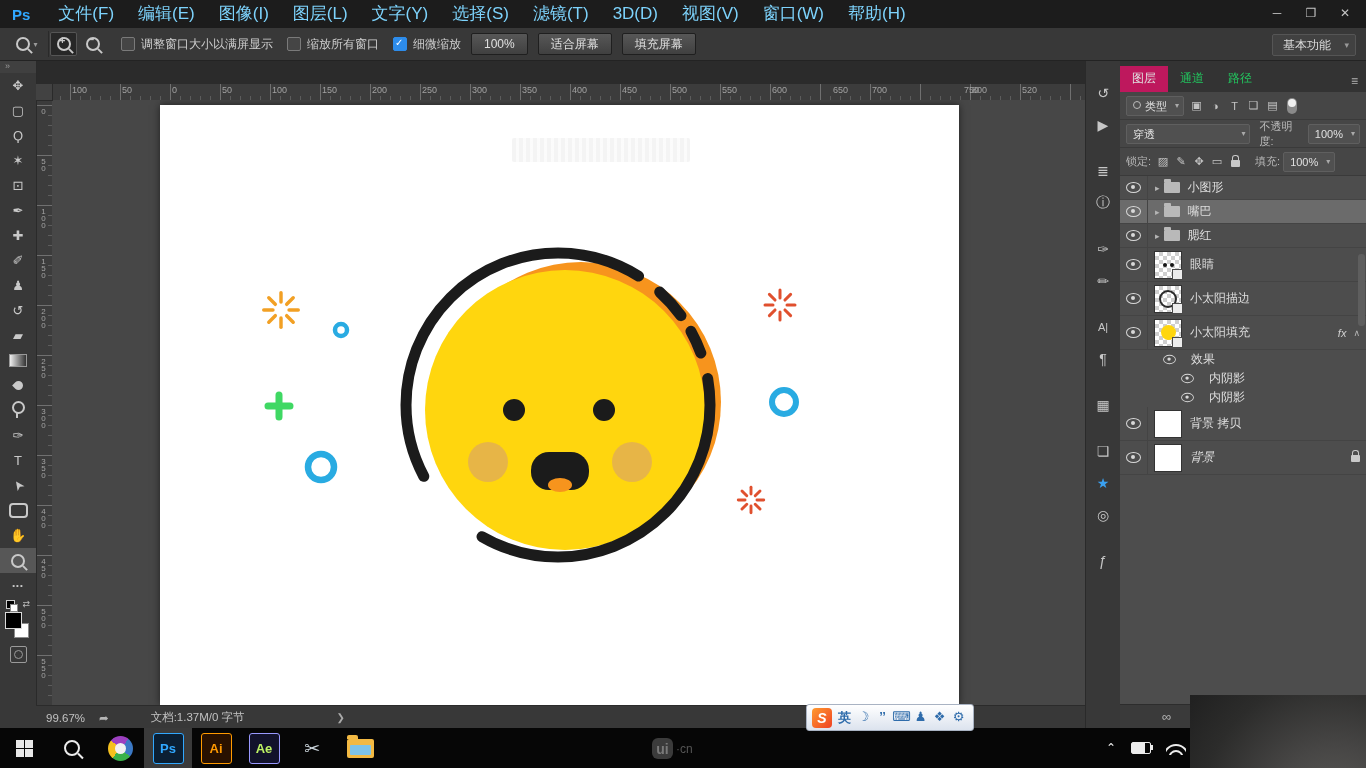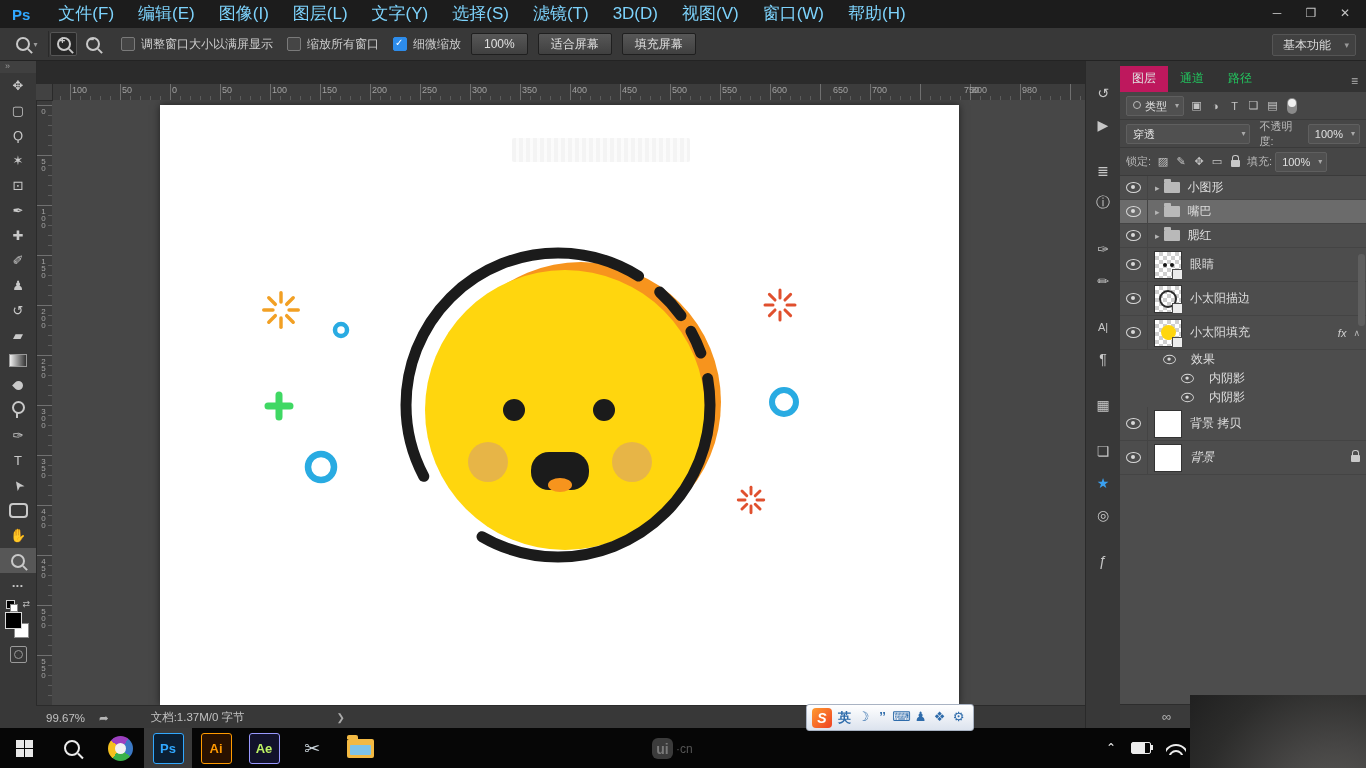--- a/index.html
+++ b/index.html
@@ -311,21 +311,21 @@
       <span style="left: 486px;">350</span>
       <span style="left: 536px;">400</span>
       <span style="left: 586px;">450</span>
       <span style="left: 636px;">500</span>
       <span style="left: 686px;">550</span>
       <span style="left: 736px;">600</span>
       <span style="left: 786px; margin-left: 11px;">650</span>
       <span style="left: 836px;">700</span>
       <span style="left: 928px;">750</span>
       <span style="left: 936px;">800</span>
-      <span style="left: 986px;">980</span>
+      <span style="left: 986px;">520</span>
     </div>
   <div class="ruler-corner"></div>
   <div class="v-ruler">
       <span style="top: 7px;">0</span>
       <span style="top: 57px;">50</span>
       <span style="top: 107px;">100</span>
       <span style="top: 157px;">150</span>
       <span style="top: 207px;">200</span>
       <span style="top: 257px;">250</span>
       <span style="top: 307px;">300</span>
@@ -420,21 +420,21 @@
     </div>
     <div class="lp-row">
       <span>锁定:</span>
       <span style="display:flex">
           <div class="licon">▨</div>
           <div class="licon">✎</div>
           <div class="licon">✥</div>
           <div class="licon">▭</div>
           <div class="licon"><div class="css-lock"></div></div>
         </span>
-      <span style="margin-left:0">填充:</span>
+      <span style="margin-left:8px">填充:</span>
       <span class="dropdown">100%</span>
     </div>
     <div class="layer-list">
       <div class="lrow group">
           <div class="eye-slot">
             <div class="eye"></div>
           </div>
           <span class="chev">▸</span>
           <div class="folder"></div>
           <span class="lname">小图形</span>

